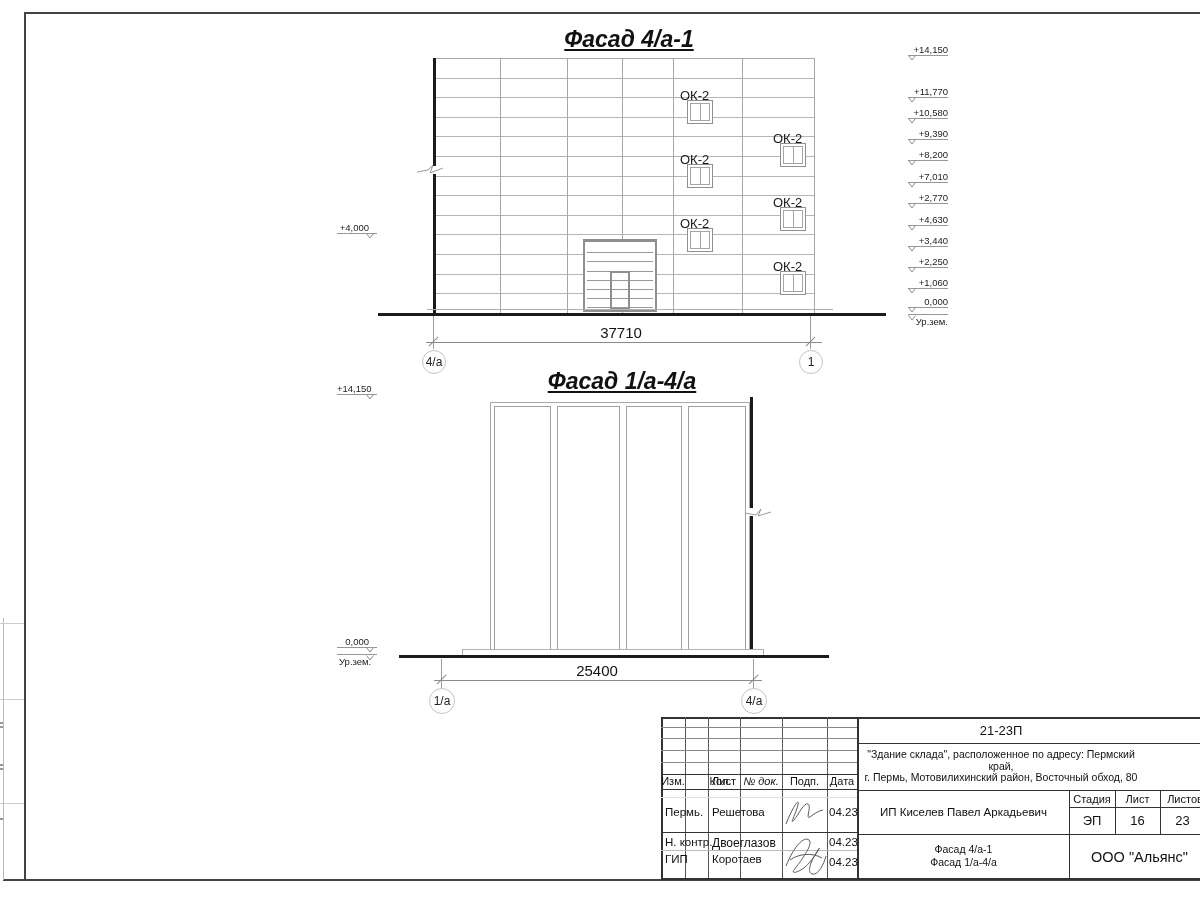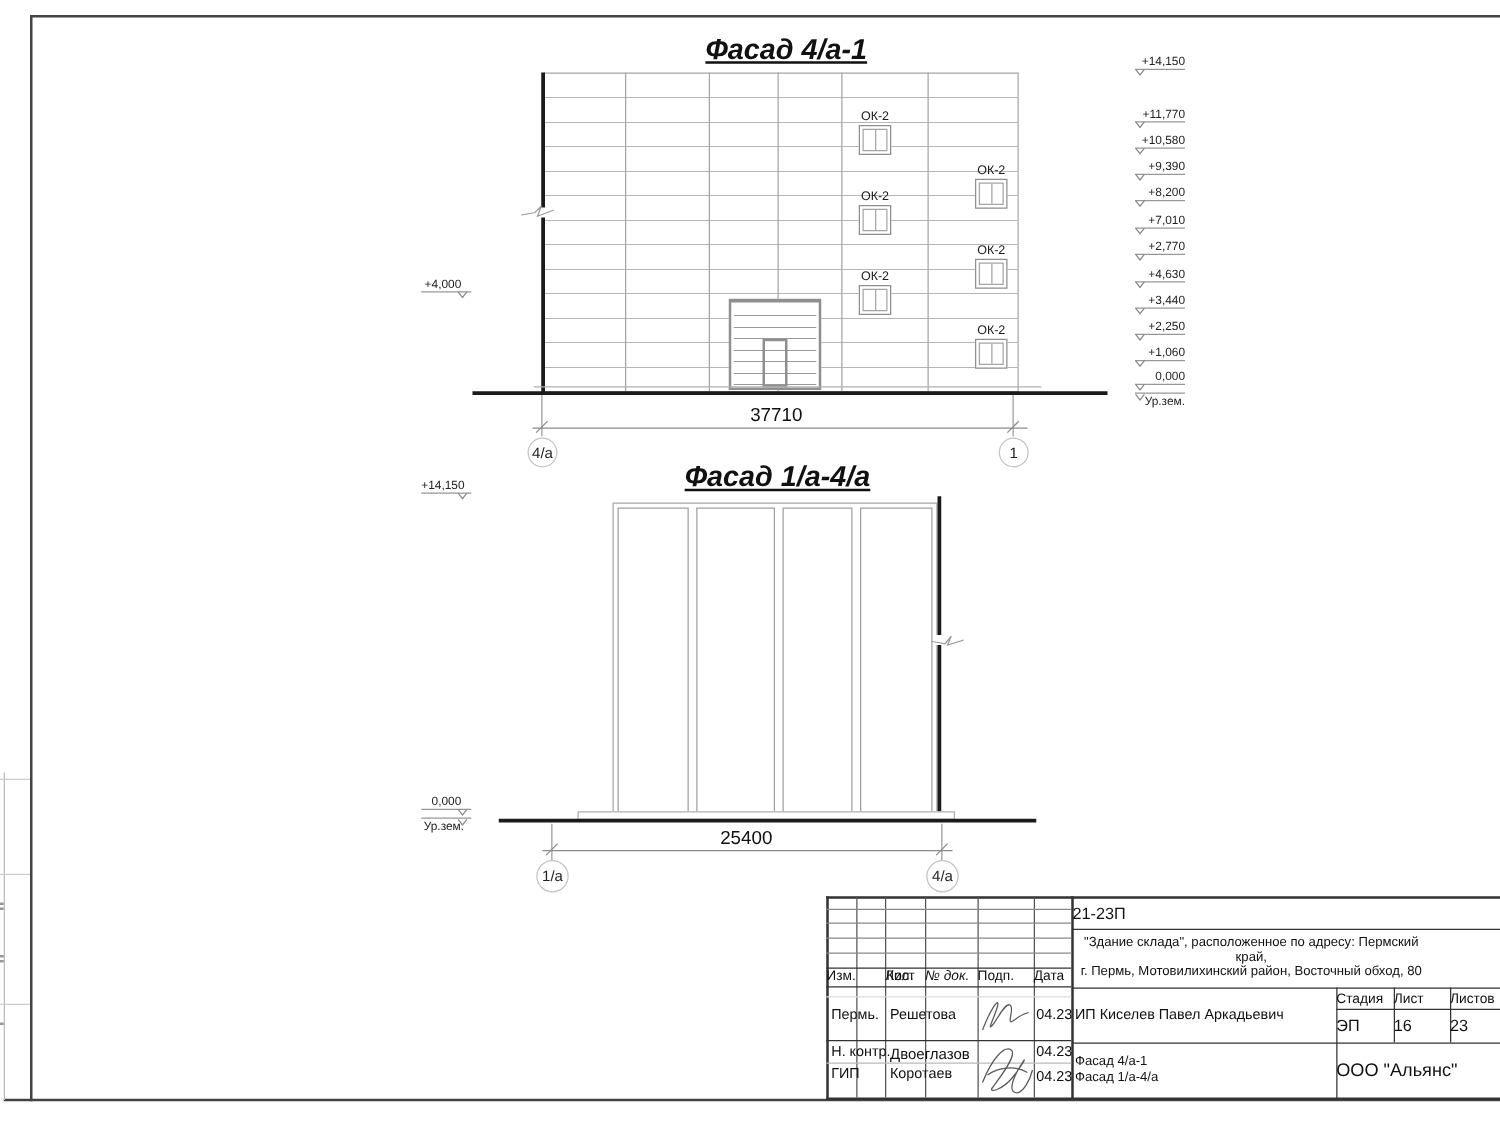--- a/index.html
+++ b/index.html
@@ -18,21 +18,21 @@
 
   .facade{position:absolute;border:1px solid #a8a8a8;background:#fff;}
   .panels1{background-image:repeating-linear-gradient(to bottom,transparent 0px,transparent 18.6px,#b6b6b6 18.6px,#b6b6b6 19.6px);}
   .panels2{background-image:repeating-linear-gradient(to bottom,transparent 0px,transparent 19.9px,#b6b6b6 19.9px,#b6b6b6 20.9px);}
   .colline{position:absolute;width:1px;background:#a6a6a6;}
   .bay{position:absolute;border:1px solid #a0a0a0;background:#fff;}
 
   .win{position:absolute;width:26px;height:24px;background:#fff;border:1px solid #8f8f8f;padding:2px;box-sizing:border-box;}
   .wi{width:100%;height:100%;border:1px solid #a5a5a5;position:relative;box-sizing:border-box;}
   .wi::after{content:"";position:absolute;left:50%;top:0;bottom:0;width:1px;background:#a5a5a5;}
-  .oklbl{position:absolute;width:40px;text-align:center;font-size:10px;color:#1a1a1a;}
+  .oklbl{position:absolute;width:40px;text-align:left;font-size:13px;color:#1a1a1a;}
 
   .gate{position:absolute;left:583px;top:239px;width:74px;height:73px;background:#fff;
         border:2px solid #8f8f8f;border-top-width:3px;box-sizing:border-box;}
   .slats{position:absolute;left:2px;right:2px;top:2px;bottom:0;
          background-image:repeating-linear-gradient(to bottom,transparent 0 8.2px,#999 8.2px 9.2px);}
   .wicket{position:absolute;left:25px;top:29px;width:20px;height:39px;border:2px solid #8f8f8f;box-sizing:border-box;}
 
   .lvl{position:absolute;width:40px;font-size:9.5px;color:#222;line-height:11px;}
   .lvl .t{text-align:right;border-bottom:1px solid #979797;padding-bottom:0px;}
   .lvl .vee{position:absolute;left:0px;top:11px;}
@@ -41,21 +41,21 @@
   .lvl-g .t{border-bottom:none;border-top:1px solid #979797;padding-top:1px;}
   .lvl-g .vee{top:1px;}
 
   .dimtxt{position:absolute;width:100px;text-align:center;font-size:15px;color:#111;}
   .tick{position:absolute;width:13px;height:1px;background:#8a8a8a;transform:rotate(-45deg);}
   .bubble{position:absolute;width:22px;height:22px;border:1px solid #c4c4c4;border-radius:50%;
           background:#fff;text-align:center;line-height:22px;font-size:12px;color:#222;}
   .bubble2{width:24px;height:24px;line-height:24px;}
 
   .tb-txt{position:absolute;font-size:11px;color:#111;}
-  .tb-c{}
+  .tb-c{text-align:center;}
   .addr{position:absolute;left:860px;top:749px;width:282px;text-align:center;font-size:10.5px;line-height:11.5px;color:#111;}
   .sig{position:absolute;}
   .zz{position:absolute;}
 </style>
 </head>
 <body>
 
 <div id="canvas">
 
   <div class="thick frame" style="left:24px;top:12px;width:1176px;height:2px;"></div>

